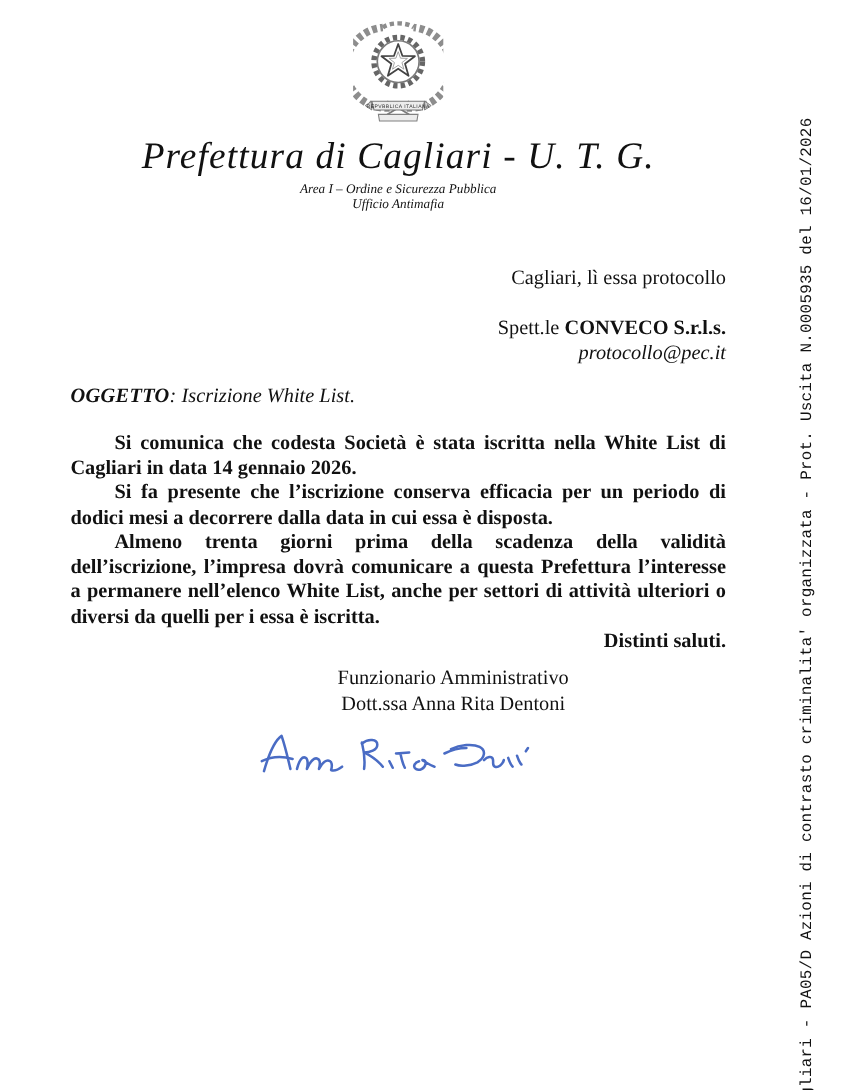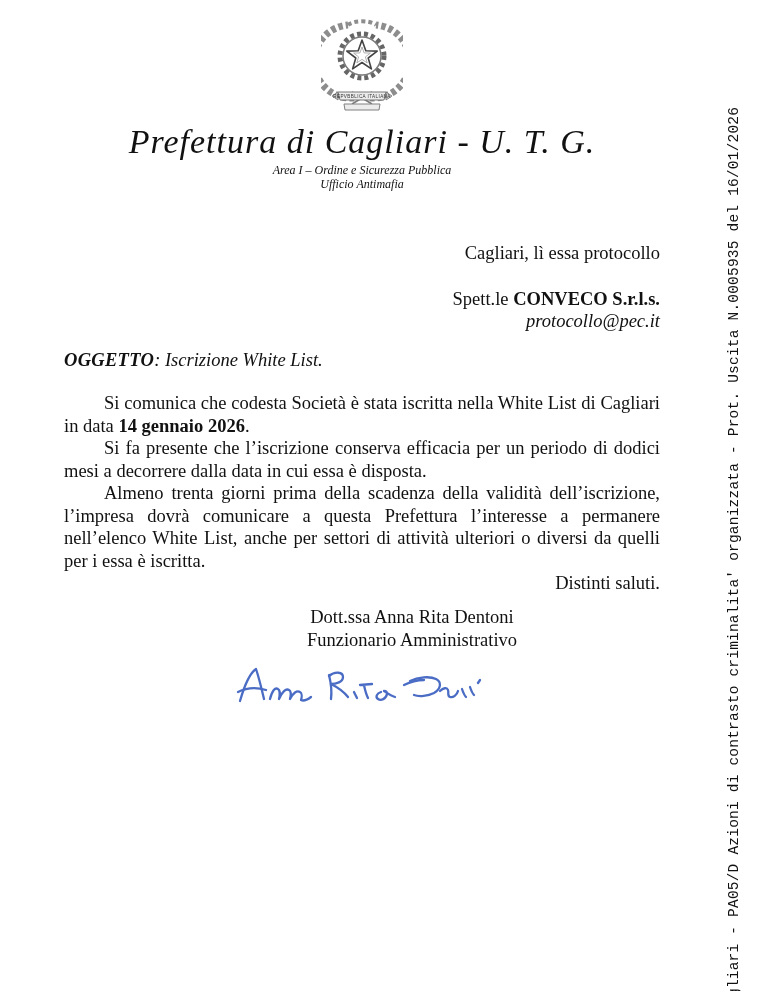--- a/index.html
+++ b/index.html
@@ -20,21 +20,21 @@
   .subtitle{font-style:italic;font-size:12px;line-height:1.18;}
   
   .dateline{top:243px;text-align:right;padding-right:8px;font-size:18.5px;}
   .address{top:288px;text-align:right;padding-right:8px;font-size:18.5px;line-height:1.2;}
   .address .email{font-style:italic;}
   
   .subject{top:350px;font-size:18.5px;font-style:italic;}
   .subject b{letter-spacing:0.3px;}
   
   .lettertext{top:392px;font-size:18.5px;line-height:22.5px;}
-  .lettertext p{margin:0;text-indent:40px;text-align:justify;}
+  .lettertext p{margin:0;text-indent:40px;text-align:justify;font-weight:bold;}
   .lettertext p.closing{text-align:right;}
   
   .sigblock{top:606px;left:64px;width:596px;position:absolute;}
   .sig-inner{width:300px;margin-left:198px;text-align:center;
     font-size:18.5px;line-height:22.5px;}
   .sig-img{margin-top:8px;margin-left:170px;display:block;}
   
   .vtext{
     position:absolute;left:726px;top:997px;transform-origin:0 0;
     transform:rotate(-90deg);white-space:nowrap;
@@ -83,22 +83,22 @@
 
 <div class="column lettertext">
   <p><span>Si comunica che codesta Società è stata iscritta nella White List di Cagliari in data </span><b>14 gennaio 2026</b><span>.</span></p>
   <p>Si fa presente che l’iscrizione conserva efficacia per un periodo di dodici mesi a decorrere dalla data in cui essa è disposta.</p>
   <p>Almeno trenta giorni prima della scadenza della validità dell’iscrizione, l’impresa dovrà comunicare a questa Prefettura l’interesse a permanere nell’elenco White List, anche per settori di attività ulteriori o diversi da quelli per i essa è iscritta.</p>
   <p class="closing">Distinti saluti.</p>
 </div>
 
 <div class="sigblock">
   <div class="sig-inner">
+    <div>Funzionario Amministrativo</div>
     <div>Dott.ssa Anna Rita Dentoni</div>
-    <div>Funzionario Amministrativo</div>
   </div>
   <span class="sig-img">
     <svg width="250" height="55" viewBox="0 0 250 55" aria-hidden="true">
       <g fill="none" stroke="#4a6cc4" stroke-width="2.3" stroke-linecap="round" stroke-linejoin="round">
         <path d="M6,42 C10,28 16,14 22,10 C26,22 28,32 30,40"></path>
         <path d="M4,33 C12,29 22,28 32,31"></path>
         <path d="M36,40 C38,32 41,28 44,30 C46,31 46,36 45,40 C48,33 52,29 55,31 C57,32 57,36 56,40 C59,34 63,31 66,33 C68,34 68,38 67,41 C69,42 73,41 77,38"></path>
         <path d="M95,16 C97,24 98,32 97,40"></path>
         <path d="M95,17 C101,12 109,13 109,18 C109,23 102,25 97,25 C103,28 110,33 114,38"></path>
         <path d="M120,33 L123,39"></path>

